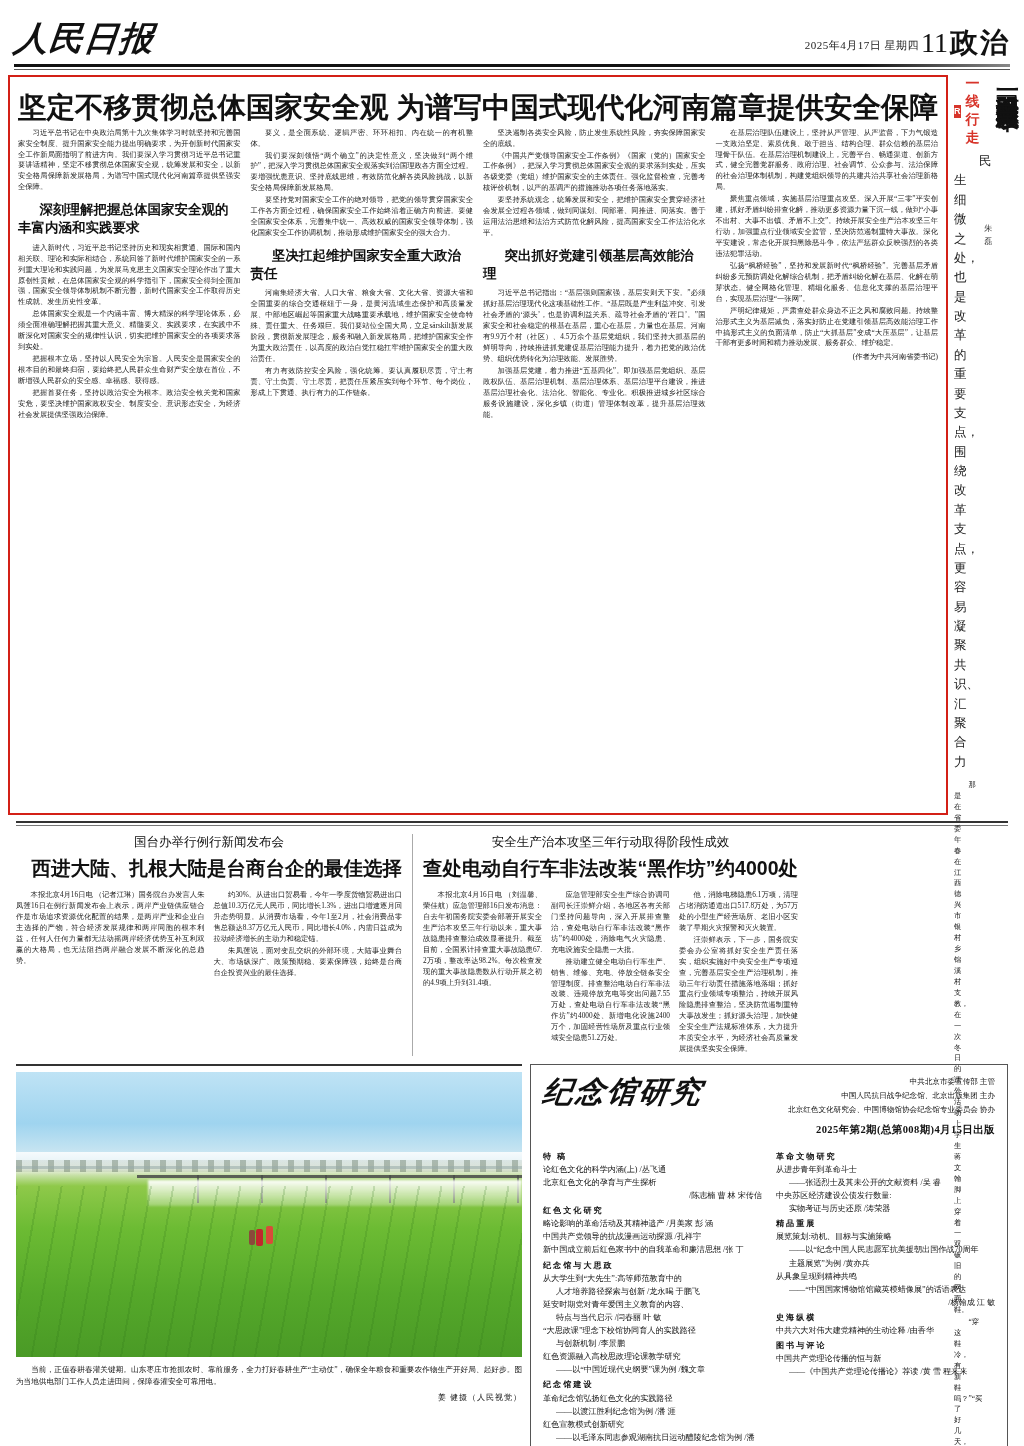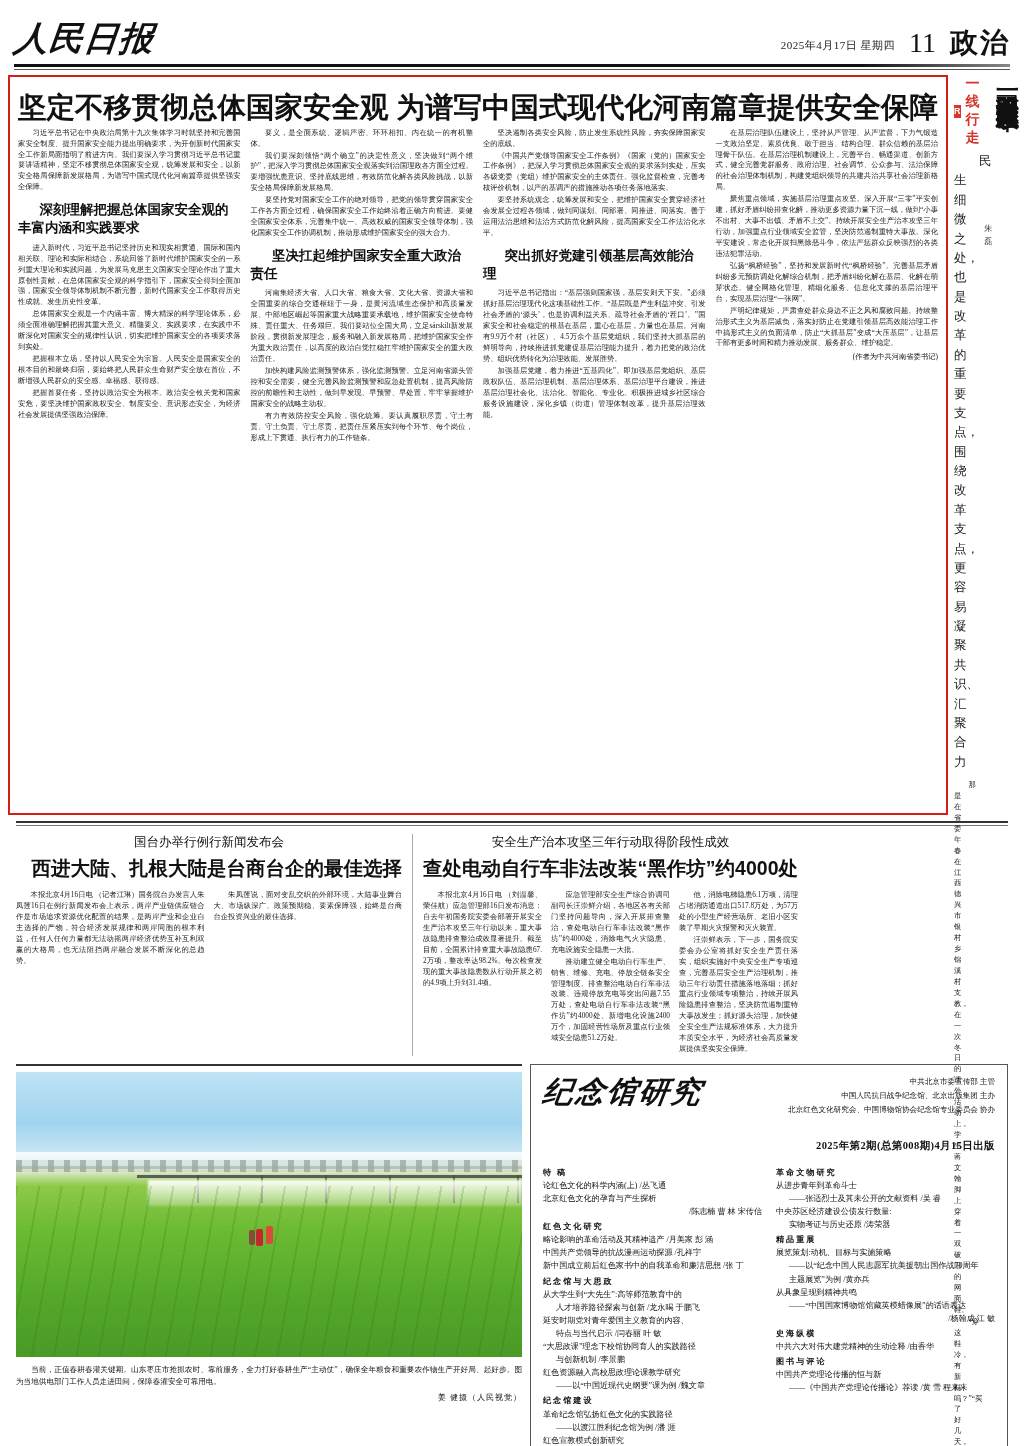--- a/index.html
+++ b/index.html
@@ -23,21 +23,21 @@
   }
   .logo {
     font-family: "Liberation Serif", serif;
     font-size: 34px; font-weight: bold; letter-spacing: 1px;
     font-style: italic;
     color: #111;
     transform: skewX(-6deg);
     line-height: 1;
     padding-bottom: 4px;
   }
-  .masthead-right { display: flex; align-items: flex-end; gap: 14px; padding-bottom: 3px; }
+  .masthead-right { display: flex; align-items: flex-end; gap: 2px; padding-bottom: 3px; }
   .mh-date { font-size: 11px; color: #222; letter-spacing: 0.5px; padding-bottom: 4px; }
   .mh-pageno { font-size: 28px; font-weight: normal; line-height: 1; }
   .mh-section { font-size: 28px; font-weight: bold; line-height: 1; letter-spacing: 2px; }
   .mh-rule { height: 3px; background: linear-gradient(to right,#111,#111 85%,#888); margin: 2px 6px 0 6px; }
   .mh-rule2 { height: 1px; background:#555; margin: 2px 6px 0 6px; }
 
   
   .top-area { display: flex; gap: 6px; margin-top: 5px; height: 740px; }
 
   .main-box {
@@ -177,21 +177,21 @@
   .ad-box { flex: 1 1 auto; border: 1px solid #555; padding: 10px 12px; min-width: 0; }
   .ad-head { display: flex; align-items: flex-start; gap: 8px; }
   .ad-logo {
     flex: 0 0 auto;
     font-family: "Liberation Serif", serif;
     font-size: 30px; font-weight: bold; font-style: italic;
     letter-spacing: 2px; transform: skewX(-8deg); color: #111;
     line-height: 1.1;
   }
   .ad-meta { flex: 1 1 auto; text-align: right; font-size: 7.6px; line-height: 1.85; }
-  .ad-meta .issue { font-size: 10.5px; font-weight: bold; margin-top: 19px; letter-spacing: 0.4px; }
+  .ad-meta .issue { font-size: 10.5px; font-weight: bold; margin-top: 3px; letter-spacing: 0.4px; }
   .ad-toc { display: flex; gap: 14px; margin-top: 8px; }
   .ad-toc-col { flex: 1 1 0; min-width: 0; font-size: 8.1px; line-height: 1.62; }
   .toc-cat { font-weight: bold; letter-spacing: 2px; margin-top: 2px; }
   .toc-item { word-break: break-all; }
   .toc-sub { padding-left: 1.6em; word-break: break-all; }
   .toc-auth-right { text-align: right; }
 </style>
 </head>
 <body>
 
@@ -223,21 +223,20 @@
           <p>把握根本立场，坚持以人民安全为宗旨。人民安全是国家安全的根本目的和最终归宿，要始终把人民群众生命财产安全放在首位，不断增强人民群众的安全感、幸福感、获得感。</p>
           <p>把握首要任务，坚持以政治安全为根本。政治安全攸关党和国家安危，要坚决维护国家政权安全、制度安全、意识形态安全，为经济社会发展提供坚强政治保障。</p>
         </div>
 
         <div class="col">
           <p>要义，是全面系统、逻辑严密、环环相扣、内在统一的有机整体。</p>
           <p>我们要深刻领悟“两个确立”的决定性意义，坚决做到“两个维护”，把深入学习贯彻总体国家安全观落实到治国理政各方面全过程。要增强忧患意识、坚持底线思维，有效防范化解各类风险挑战，以新安全格局保障新发展格局。</p>
           <p>要坚持党对国家安全工作的绝对领导，把党的领导贯穿国家安全工作各方面全过程，确保国家安全工作始终沿着正确方向前进。要健全国家安全体系，完善集中统一、高效权威的国家安全领导体制，强化国家安全工作协调机制，推动形成维护国家安全的强大合力。</p>
           <div class="sub-head">坚决扛起维护国家安全重大政治责任</div>
           <p>河南集经济大省、人口大省、粮食大省、文化大省、资源大省和全国重要的综合交通枢纽于一身，是黄河流域生态保护和高质量发展、中部地区崛起等国家重大战略重要承载地，维护国家安全使命特殊、责任重大、任务艰巨。我们要站位全国大局，立足särskilt新发展阶段，贯彻新发展理念，服务和融入新发展格局，把维护国家安全作为重大政治责任，以高度的政治自觉扛稳扛牢维护国家安全的重大政治责任。</p>
-          <p>加快构建风险监测预警体系，强化监测预警。立足河南省源头管控和安全需要，健全完善风险监测预警和应急处置机制，提高风险防控的前瞻性和主动性，做到早发现、早预警、早处置，牢牢掌握维护国家安全的战略主动权。</p>
           <p>有力有效防控安全风险，强化统筹。要认真履职尽责，守土有责、守土负责、守土尽责，把责任压紧压实到每个环节、每个岗位，形成上下贯通、执行有力的工作链条。</p>
         </div>
 
         <div class="col">
           <p>坚决遏制各类安全风险，防止发生系统性风险，夯实保障国家安全的底线。</p>
           <p>《中国共产党领导国家安全工作条例》《国家（党的）国家安全工作条例》，把深入学习贯彻总体国家安全观的要求落到实处，压实各级党委（党组）维护国家安全的主体责任。强化监督检查，完善考核评价机制，以严的基调严的措施推动各项任务落地落实。</p>
           <p>要坚持系统观念，统筹发展和安全，把维护国家安全贯穿经济社会发展全过程各领域，做到同谋划、同部署、同推进、同落实。善于运用法治思维和法治方式防范化解风险，提高国家安全工作法治化水平。</p>
           <div class="sub-head">突出抓好党建引领基层高效能治理</div>
           <p>习近平总书记指出：“基层强则国家强，基层安则天下安。”必须抓好基层治理现代化这项基础性工作。“基层既是产生利益冲突、引发社会矛盾的‘源头’，也是协调利益关系、疏导社会矛盾的‘茬口’。”国家安全和社会稳定的根基在基层，重心在基层，力量也在基层。河南有9.9万个村（社区）、4.5万余个基层党组织，我们坚持大抓基层的鲜明导向，持续推进抓党建促基层治理能力提升，着力把党的政治优势、组织优势转化为治理效能、发展胜势。</p>
           <p>加强基层党建，着力推进“五基四化”。即加强基层党组织、基层政权队伍、基层治理机制、基层治理体系、基层治理平台建设，推进基层治理社会化、法治化、智能化、专业化。积极推进城乡社区综合服务设施建设，深化乡镇（街道）管理体制改革，提升基层治理效能。</p>
@@ -287,20 +286,21 @@
 
   <div class="mid-area">
     <div class="mid-col">
       <div class="shoulder">国台办举行例行新闻发布会</div>
       <div class="mid-title">西进大陆、扎根大陆是台商台企的最佳选择</div>
       <div class="mid-cols">
         <div class="col">
           <p>本报北京4月16日电 （记者江琳）国务院台办发言人朱凤莲16日在例行新闻发布会上表示，两岸产业链供应链合作是市场追求资源优化配置的结果，是两岸产业和企业自主选择的产物，符合经济发展规律和两岸同胞的根本利益，任何人任何力量都无法动摇两岸经济优势互补互利双赢的大格局，也无法阻挡两岸融合发展不断深化的总趋势。</p>
         </div>
         <div class="col">
+          <p>约30%。从进出口贸易看，今年一季度货物贸易进出口总值10.3万亿元人民币，同比增长1.3%，进出口增速逐月回升态势明显。从消费市场看，今年1至2月，社会消费品零售总额达8.37万亿元人民币，同比增长4.0%，内需日益成为拉动经济增长的主动力和稳定锚。</p>
           <p>朱凤莲说，面对变乱交织的外部环境，大陆事业舞台大、市场纵深广、政策预期稳、要素保障强，始终是台商台企投资兴业的最佳选择。</p>
         </div>
       </div>
     </div>
 
     <div class="mid-col second">
       <div class="shoulder">安全生产治本攻坚三年行动取得阶段性成效</div>
       <div class="mid-title">查处电动自行车非法改装“黑作坊”约4000处</div>
       <div class="mid-cols">
         <div class="col">

